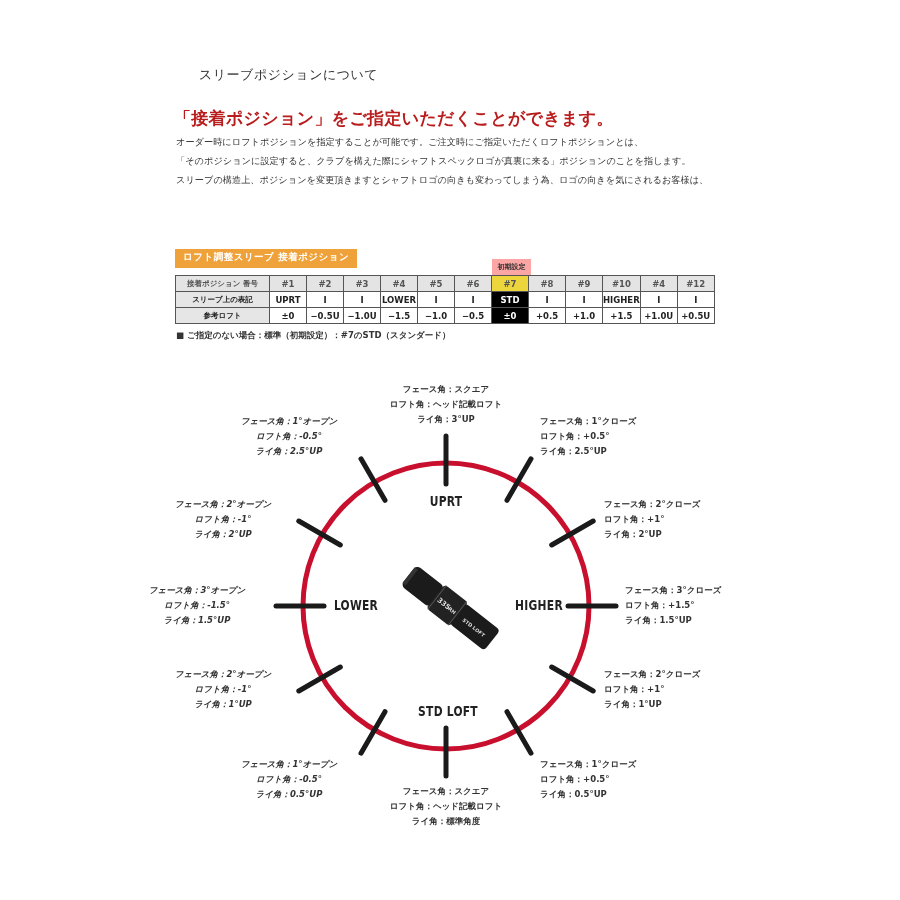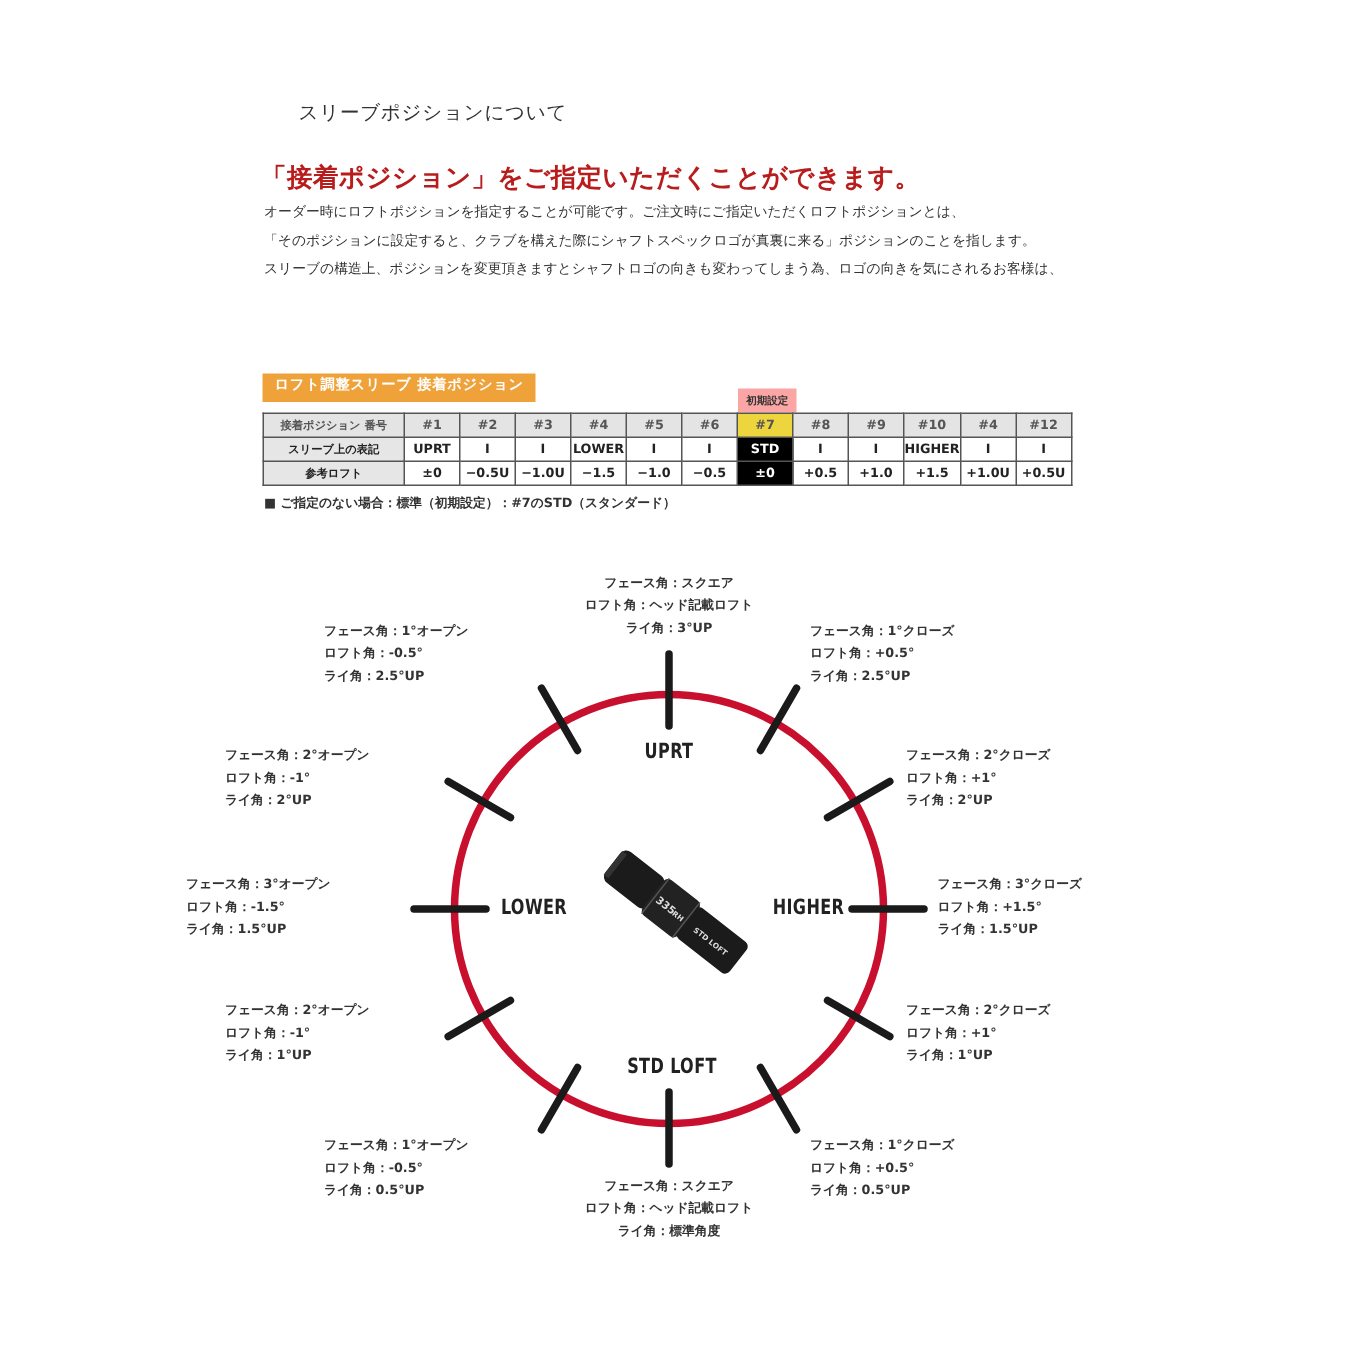--- a/index.html
+++ b/index.html
@@ -17,21 +17,21 @@
   table.loft { position: absolute; left: 175px; top: 275px; border-collapse: collapse; font-size: 8.5px; }
   table.loft td { border: 1px solid #555; height: 15px; padding: 0; text-align: center; font-weight: bold; color: #222; }
   table.loft td.hdr { width: 93px; background: #e6e6e6; font-size: 7.5px; margin-left: 20px; }
   table.loft tr.num td { background: #e4e4e4; color: #555; }
   table.loft td.col { width: 36px; }
   table.loft td.std { background: #ecd53d !important; }
   table.loft td.std-o { background: #000000; color: #fff; }
   .note { left: 176px; top: 330px; font-size: 8.5px; font-weight: bold; color: #333; }
   .lbl { font-size: 8.5px; line-height: 15px; font-weight: bold; color: #333; white-space: nowrap; }
   .lbl div { white-space: nowrap; }
-  .ta-r { text-align: left; }
+  .ta-r { text-align: center; font-style: italic; }
   .ta-l { text-align: left; }
   .ta-c { text-align: center; }
   .pos { font-family: "DejaVu Sans Condensed", "Liberation Sans", sans-serif; font-weight: bold;
          font-size: 14px; color: #222; letter-spacing: 0.3px; transform: scaleX(0.85); }
 </style>
 </head>
 <body>
 
 <div class="abs section-title">スリーブポジションについて</div>
 <div class="abs headline">「接着ポジション」をご指定いただくことができます。</div>

